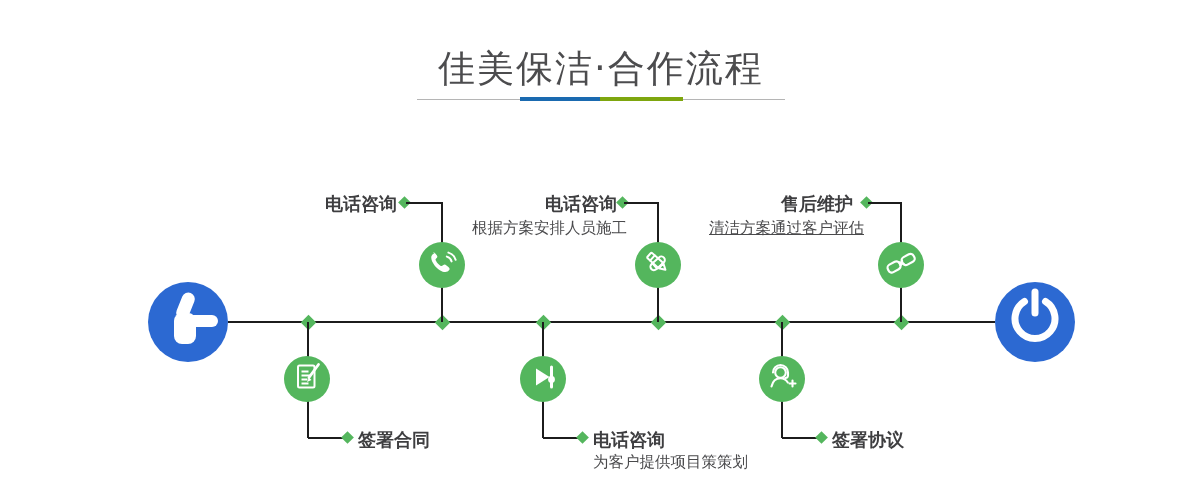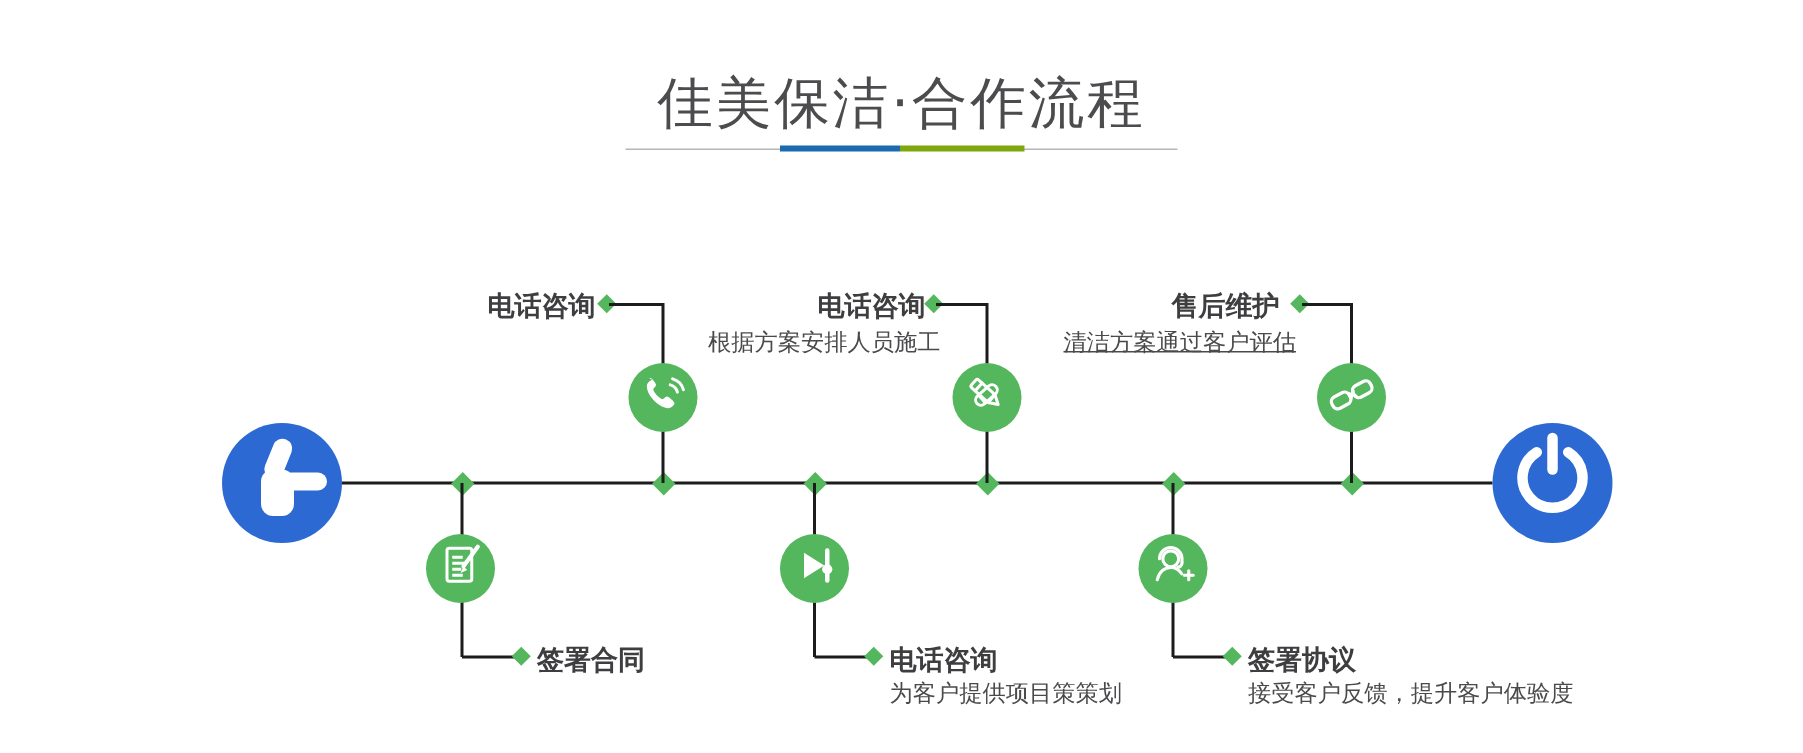--- a/index.html
+++ b/index.html
@@ -179,15 +179,14 @@
           <path d="M13 17.5a7.5 7.5 0 0 1 15 0v2.3"></path>
           <path d="M28 20.5a2.8 2.8 0 0 1-2.8 2.6"></path>
           <path d="M29.5 28.5h6M32.5 25.5v6"></path>
         </g>
       </svg>
     </span>
   </div>
   <div class="hline" style="left:782px;top:437px;width:40px;"></div>
   <div class="diamond d9" style="left:817px;top:433px;"></div>
   <div class="step-title" style="left:832px;top:428px;">签署协议</div>
-  <div class="step-desc" style="left:832px;top:452px;">接受客户反馈，提升客户体验度</div>
 
 </div>
 
 </body></html>

